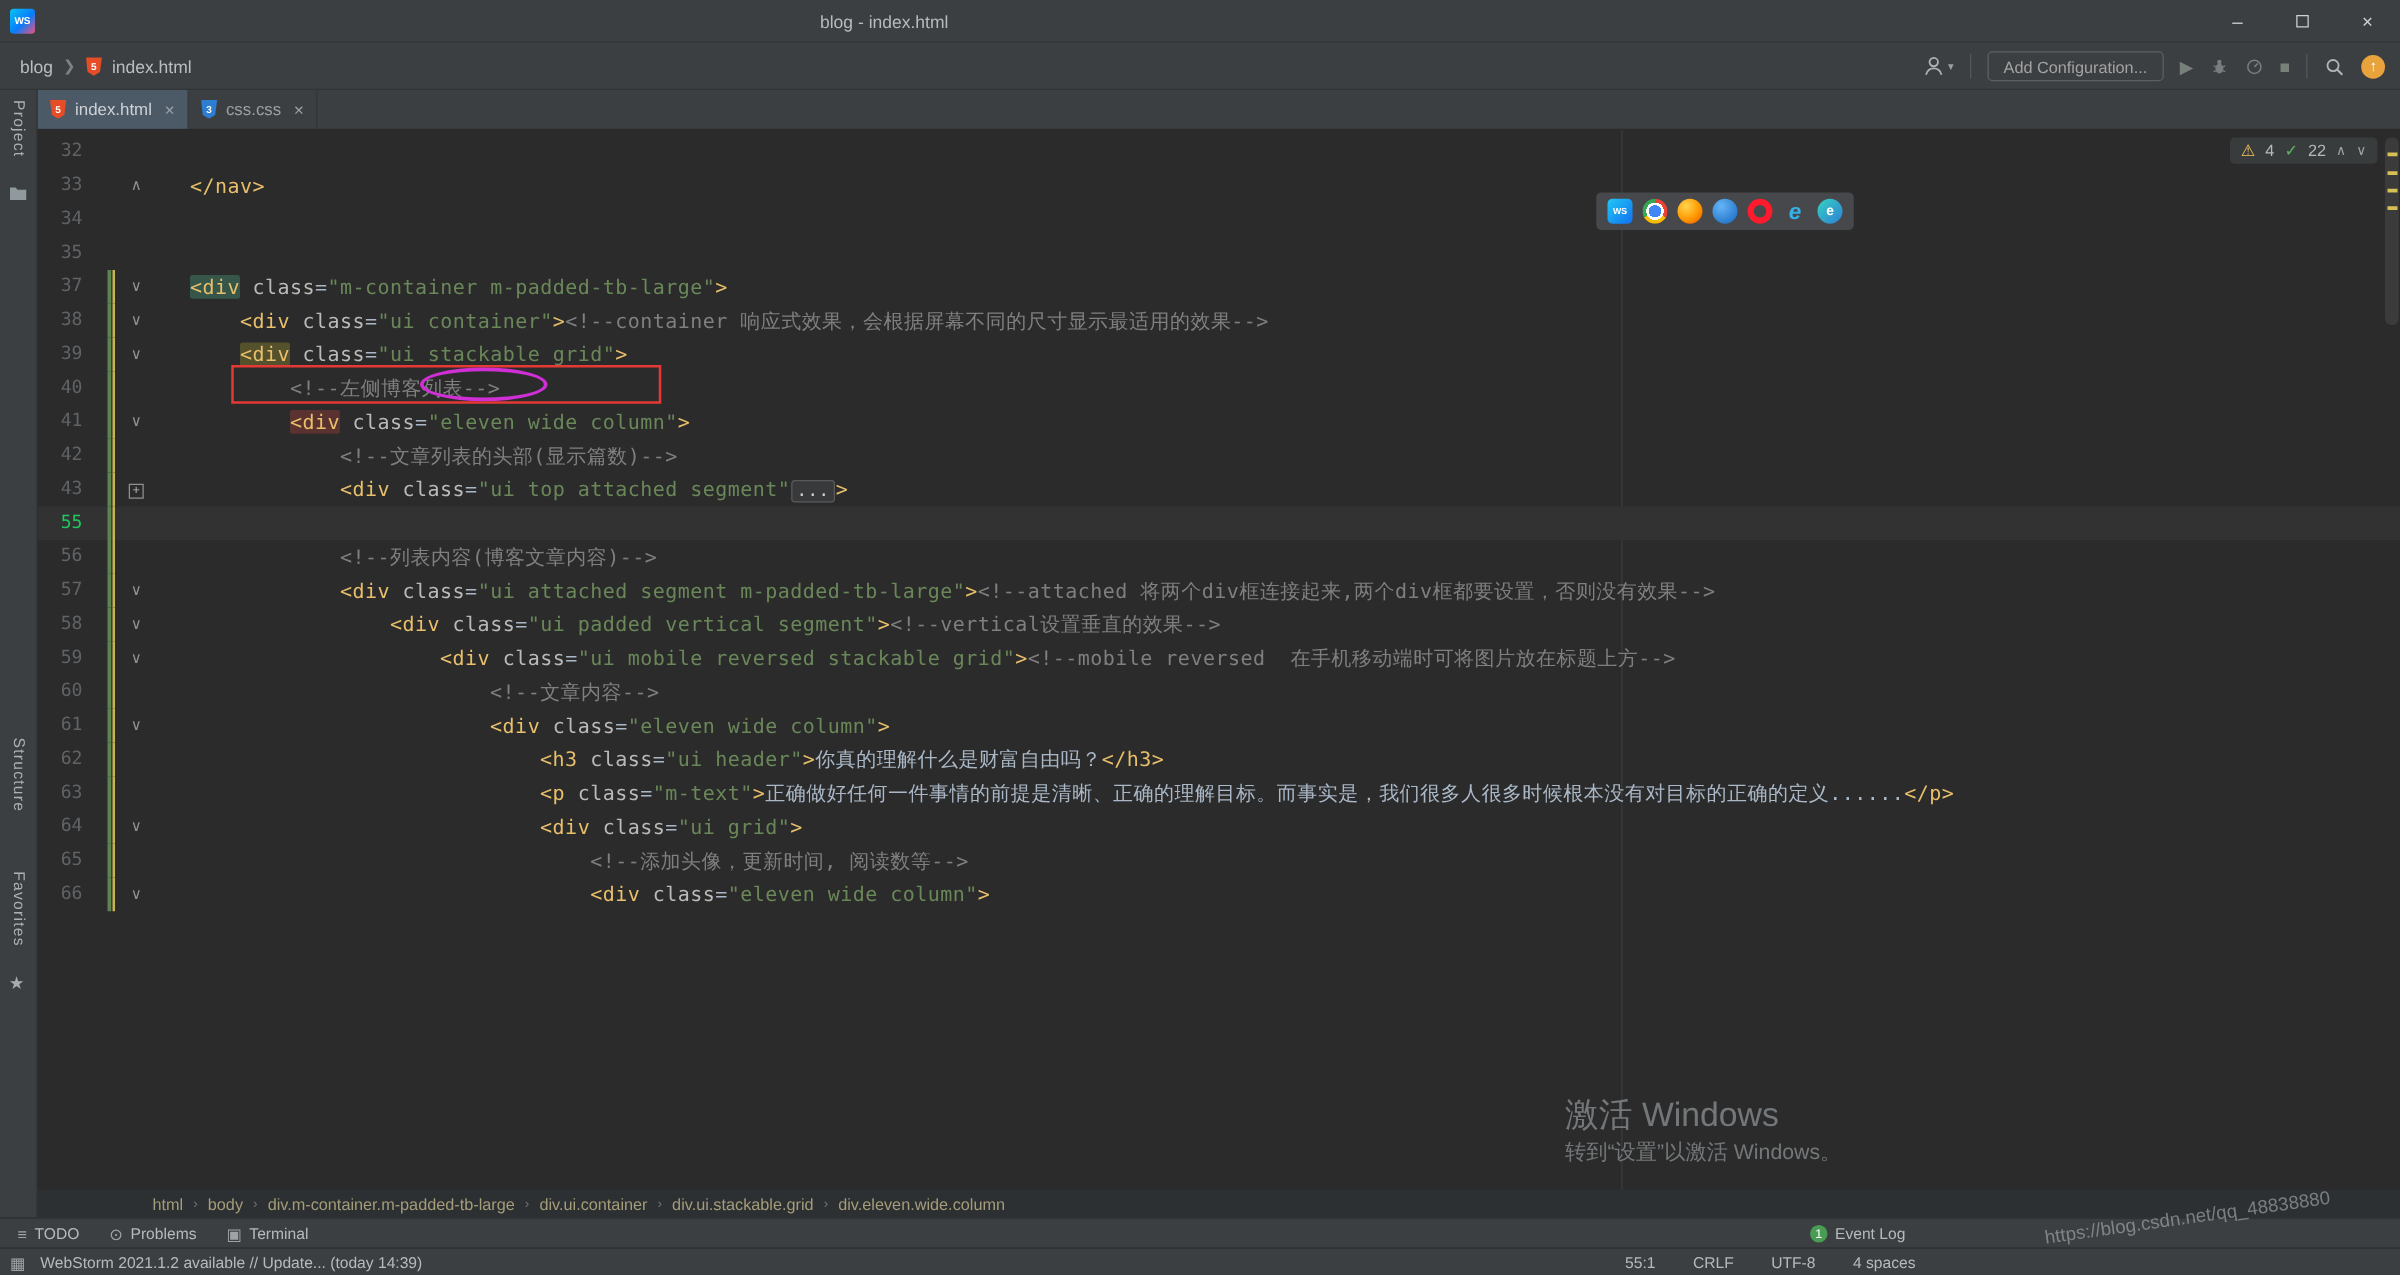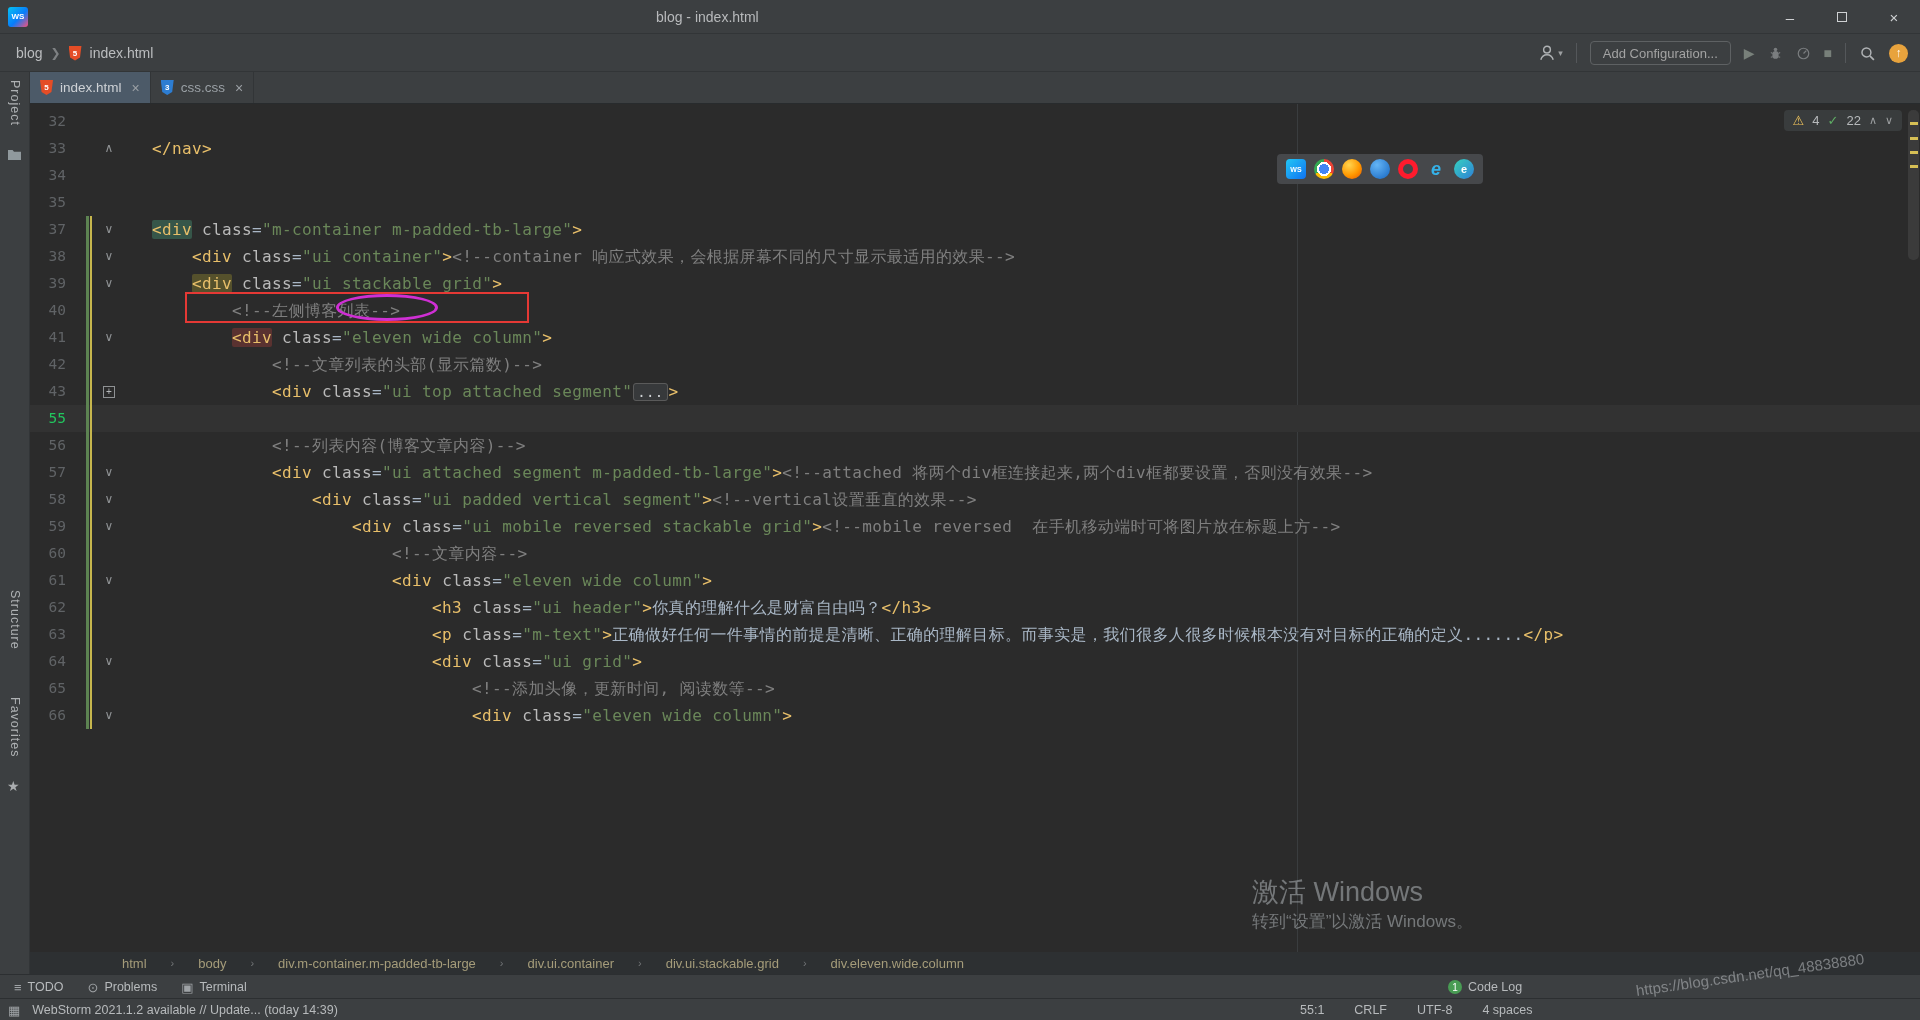--- a/index.html
+++ b/index.html
@@ -82,21 +82,21 @@
 
 .sb-track{position:absolute;right:0;top:0;width:13px;bottom:0}
 .sb-thumb{position:absolute;right:1px;top:6px;width:11px;height:150px;background:rgba(255,255,255,.08);border-radius:5px}
 .sb-mark{position:absolute;right:2px;width:8px;height:3px;background:#d6bf55}
 
 .activate{position:absolute;left:1222px;top:770px;color:rgba(190,195,200,.5);z-index:30}
 .activate .l1{font-size:27px}
 .activate .l2{font-size:17px;margin-top:0}
 
 
-.crumbbar{position:absolute;left:30px;right:0;top:952px;height:22px;background:#2d3032;display:flex;align-items:center;padding-left:92px;font-size:13px;color:#a59c7a;gap:24px}
+.crumbbar{position:absolute;left:30px;right:0;top:952px;height:22px;background:#2d3032;display:flex;align-items:center;padding-left:92px;font-size:13px;color:#a59c7a;gap:8px}
 .crumbbar .sep{color:#727577;font-size:11px}
 
 
 .toolrow{position:absolute;left:0;right:0;top:974px;height:24px;background:#3c3f41;border-top:1px solid #2c2f31;font-size:12.5px;color:#b7babc}
 .toolrow .items{position:absolute;left:14px;top:0;height:24px;display:flex;gap:24px;align-items:center}
 .tool-item{display:flex;align-items:center;gap:6px}
 .tglyph{color:#9fa3a6;font-size:13px}
 .eventlog{position:absolute;left:1448px;top:0;height:24px;display:flex;align-items:center;gap:6px}
 .badge{width:14px;height:14px;border-radius:50%;background:#499c54;color:#fff;font-size:10px;display:flex;align-items:center;justify-content:center}
 
@@ -383,21 +383,21 @@
           <span class="tglyph">⊙</span>
           <span>Problems</span>
         </span>
         <span class="tool-item">
           <span class="tglyph">▣</span>
           <span>Terminal</span>
         </span>
       </div>
     <div class="eventlog">
       <span class="badge">1</span>
-      <span>Code Log</span>
+      <span>Event Log</span>
     </div>
   </div>
 
   <div class="statusbar">
     <div class="sb-left">
       <span class="sb-switch">▦</span>
       <span>WebStorm 2021.1.2 available // Update... (today 14:39)</span>
     </div>
     <div class="sb-right">
         <span class="sb-item">55:1</span>

